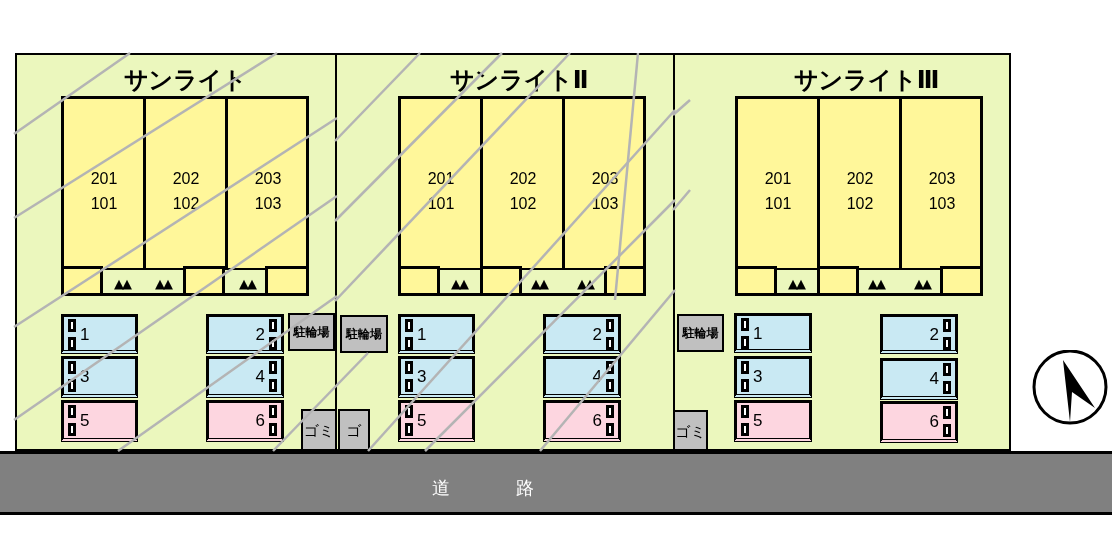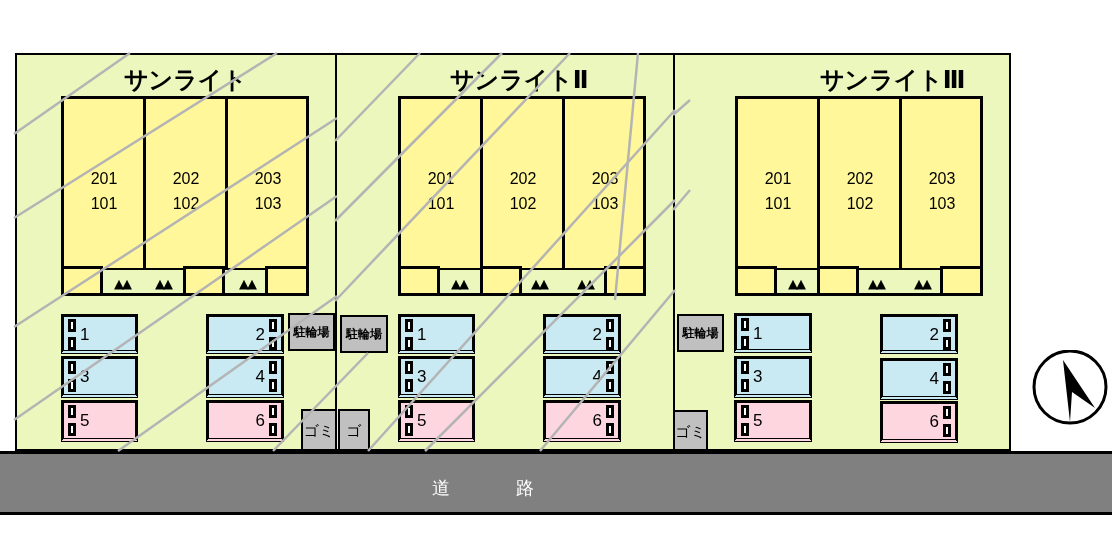--- a/index.html
+++ b/index.html
@@ -22,21 +22,21 @@
 </style>
 </head>
 <body>
 
 <div class="abs lot" style="left:15px;top:53px;width:322px;height:398px;"></div>
 <div class="abs lot" style="left:335px;top:53px;width:340px;height:398px;"></div>
 <div class="abs lot" style="left:673px;top:53px;width:338px;height:398px;"></div>
 
 <div class="abs title" style="left:124px;top:64px;">サンライト</div>
 <div class="abs title" style="left:450px;top:64px;">サンライトⅡ</div>
-<div class="abs title" style="left:820px;top:64px;">サンライトⅢ</div>
+<div class="abs title" style="left:794px;top:64px;">サンライトⅢ</div>
 
 <div class="abs bldg" style="left:61px;top:96px;width:248px;height:200px;"></div>
 <div class="abs unitdiv" style="left:143px;top:96px;width:3px;height:175px;"></div>
 <div class="abs unitdiv" style="left:225px;top:96px;width:3px;height:175px;"></div>
 <div class="abs unitlabel" style="left:64px;top:166px;width:80px;">
     <div>201</div>
     <div>101</div>
   </div>
 <div class="abs unitlabel" style="left:146px;top:166px;width:80px;">
     <div>202</div>

